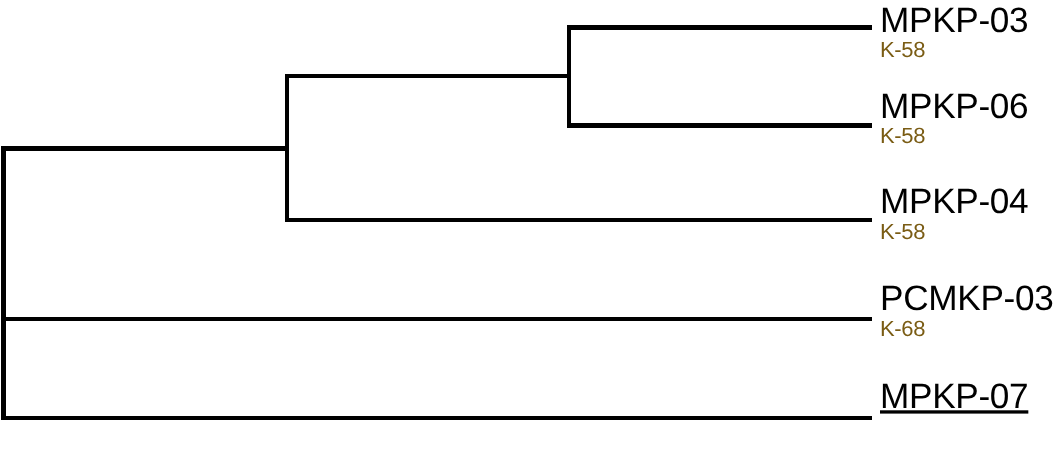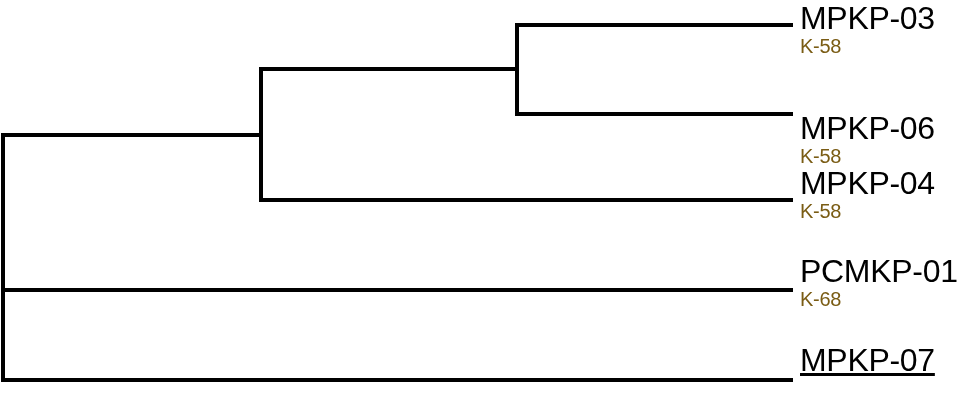--- a/index.html
+++ b/index.html
@@ -67,32 +67,32 @@
       <line x1="515" y1="25" x2="793" y2="25"></line>
       <line x1="515" y1="114" x2="793" y2="114"></line>
     </g>
   </svg>
 
   <div class="tip-label-group" style="top:2px;">
     <span class="taxon-name">MPKP-03</span>
     <span class="serotype-name">K-58</span>
   </div>
 
-  <div class="tip-label-group" style="top:80px;margin-top:32px;">
+  <div class="tip-label-group" style="top:80px;">
     <span class="taxon-name">MPKP-06</span>
     <span class="serotype-name">K-58</span>
   </div>
 
   <div class="tip-label-group" style="top:167px;">
     <span class="taxon-name">MPKP-04</span>
     <span class="serotype-name">K-58</span>
   </div>
 
   <div class="tip-label-group" style="top:255px;">
-    <span class="taxon-name">PCMKP-01</span>
+    <span class="taxon-name">PCMKP-03</span>
     <span class="serotype-name">K-68</span>
   </div>
 
   <div class="tip-label-group" style="top:344px;text-decoration:underline;">
     <span class="taxon-name">MPKP-07</span>
   </div>
 
 </div>
 
 </body></html>

